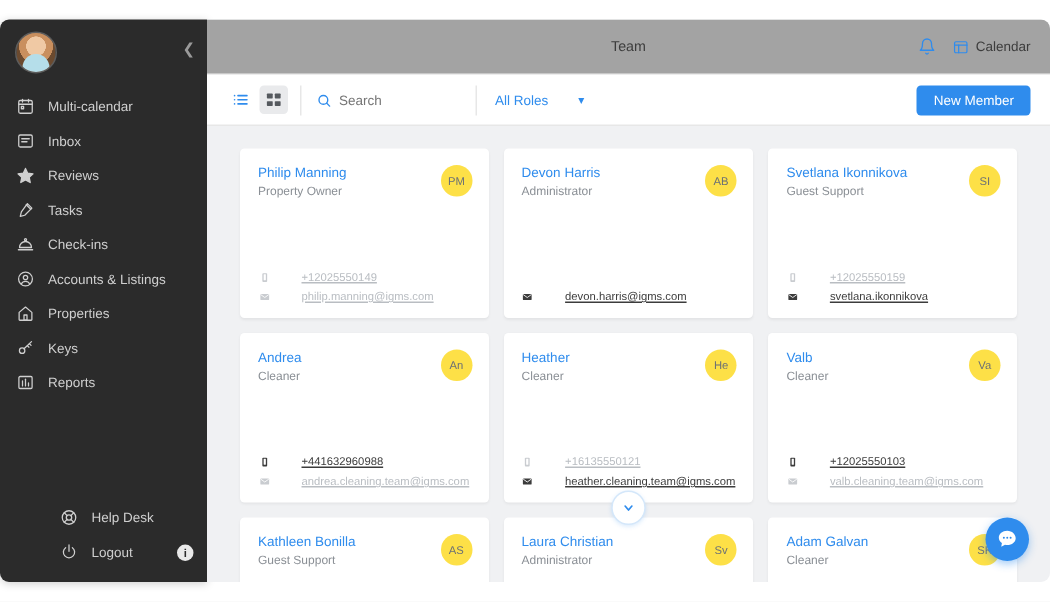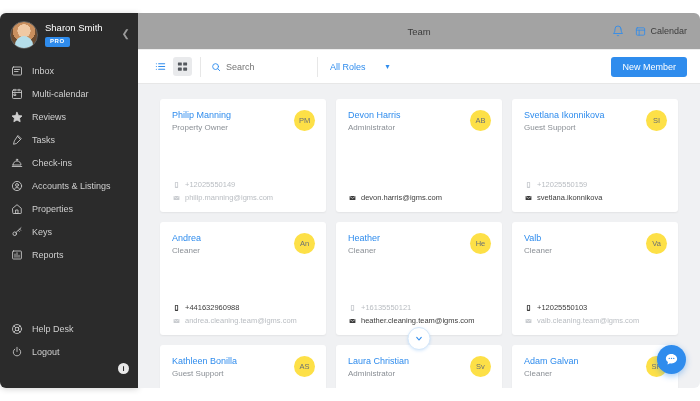--- a/index.html
+++ b/index.html
@@ -46,21 +46,21 @@
   }
 
   .nav{display:flex;flex-direction:column;margin-top:2px;}
   .nav-item{
     display:flex;align-items:center;gap:9px;
     height:23px;padding:0 10px;font-size:9px;color:#cfcfcf;cursor:pointer;
   }
   .nav-item.active{background:#ffffff;color:#2b2b2b;}
   .nav-item .ico{width:13px;height:13px;flex:0 0 13px;display:flex;align-items:center;justify-content:center;}
   .nav-item .ico svg{width:12px;height:12px;display:block;}
-  .nav-bottom{margin-top:auto;padding-bottom:25px;position:relative;}
+  .nav-bottom{margin-top:auto;padding-bottom:9px;position:relative;margin-left:29px;}
   .info-dot{
     position:absolute;right:9px;bottom:14px;
     width:11px;height:11px;border-radius:50%;background:#e9e9e9;color:#2b2b2b;
     font-size:7.5px;font-weight:bold;display:flex;align-items:center;justify-content:center;
   }
 
   
   .main{
     position:absolute;left:138px;top:13px;width:562px;height:375px;
     background:#f0f1f3;border-radius:0 6px 6px 0;overflow:hidden;
@@ -124,21 +124,21 @@
     display:flex;flex-direction:column;cursor:pointer;
   }
   .card-name{font-size:9px;color:#2f8ced;line-height:1.25;}
   .card-role{font-size:8px;color:#8a8f95;margin-top:2px;}
   .card-initials{
     position:absolute;right:11px;top:11px;
     width:21px;height:21px;border-radius:50%;background:#fde047;
     color:#6b7075;font-size:7.5px;display:flex;align-items:center;justify-content:center;
   }
   .card-contact{margin-top:auto;display:flex;flex-direction:column;gap:4px;}
-  .contact-row{display:flex;align-items:center;gap:5px;font-size:7.5px;}
+  .contact-row{display:flex;align-items:center;gap:21px;font-size:7.5px;text-decoration:underline;}
   .contact-row .cico{width:8px;height:8px;flex:0 0 8px;display:flex;align-items:center;justify-content:center;}
   .contact-row .cico svg{width:7px;height:8px;display:block;}
   .c-strong{color:#3c3c3c;}
   .c-strong .cico svg{fill:#3c3c3c;}
   .c-light{color:#b9bdc2;}
   .c-light .cico svg{fill:#c9ccd0;}
 
   .scroll-chevron{
     position:absolute;left:50%;transform:translateX(-50%);
     bottom:38px;width:21px;height:21px;border-radius:50%;
@@ -158,49 +158,45 @@
 </style>
 </head>
 <body>
 
 <div class="app">
 
   <div class="sidebar">
 
     <div class="user-row">
       <div class="avatar-photo"></div>
-      <div class="user-meta">
-        <span class="user-name">Sharon Smith</span>
-        <span class="pro-badge">PRO</span>
-      </div>
       <span class="collapse-btn">❮</span>
     </div>
 
     <div class="nav" id="nav-main">
-        <div class="nav-item">
-          <span class="ico">
-            <svg viewBox="0 0 24 24" fill="none" stroke="currentColor" stroke-width="1.7" stroke-linecap="round" stroke-linejoin="round">
-              <rect x="3" y="4" width="18" height="16" rx="2"></rect>
-              <line x1="7" y1="9" x2="17" y2="9"></line>
-              <line x1="7" y1="13" x2="14" y2="13"></line>
-            </svg>
-          </span>
-          <span>Inbox</span>
-        </div>
         <div class="nav-item">
           <span class="ico">
             <svg viewBox="0 0 24 24" fill="none" stroke="currentColor" stroke-width="1.7" stroke-linecap="round" stroke-linejoin="round">
               <rect x="3" y="4" width="18" height="17" rx="2"></rect>
               <line x1="3" y1="9" x2="21" y2="9"></line>
               <line x1="8" y1="2.5" x2="8" y2="6"></line>
               <line x1="16" y1="2.5" x2="16" y2="6"></line>
               <rect x="6.5" y="12" width="3" height="3"></rect>
             </svg>
           </span>
           <span>Multi-calendar</span>
+        </div>
+        <div class="nav-item">
+          <span class="ico">
+            <svg viewBox="0 0 24 24" fill="none" stroke="currentColor" stroke-width="1.7" stroke-linecap="round" stroke-linejoin="round">
+              <rect x="3" y="4" width="18" height="16" rx="2"></rect>
+              <line x1="7" y1="9" x2="17" y2="9"></line>
+              <line x1="7" y1="13" x2="14" y2="13"></line>
+            </svg>
+          </span>
+          <span>Inbox</span>
         </div>
         <div class="nav-item">
           <span class="ico">
             <svg viewBox="0 0 24 24" fill="currentColor" stroke="currentColor" stroke-width="1.7" stroke-linecap="round" stroke-linejoin="round">
               <polygon points="12 2.6 15 9 22 9.8 17 14.5 18.3 21.4 12 18 5.7 21.4 7 14.5 2 9.8 9 9"></polygon>
             </svg>
           </span>
           <span>Reviews</span>
         </div>
         <div class="nav-item">

